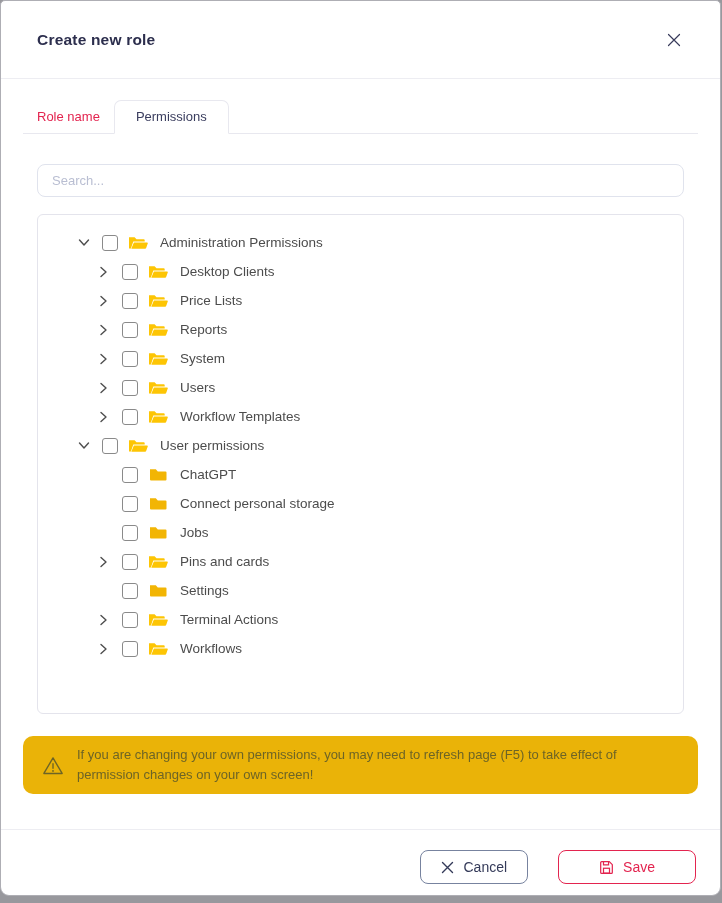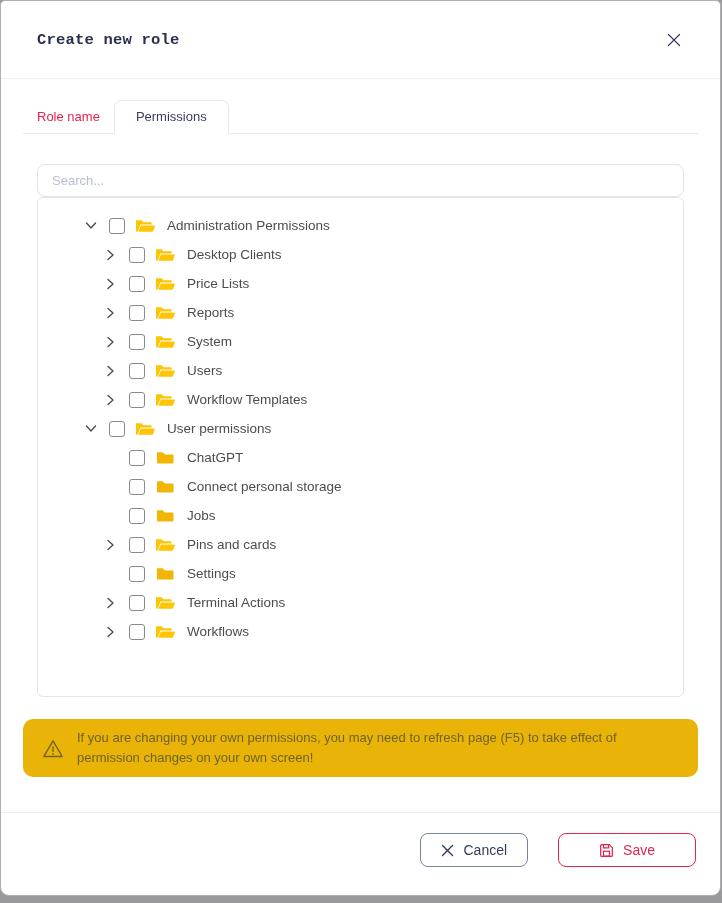--- a/index.html
+++ b/index.html
@@ -11,21 +11,20 @@
     position: absolute; left: 0; top: 0; width: 721px; height: 896px;
     background: #ffffff; border: 1px solid #aeaeb4;
     border-radius: 5px 5px 9px 9px;
   }
 
   
   .modal-header {
     height: 78px; border-bottom: 1px solid #ededf2;
     display: flex; align-items: center; justify-content: space-between;
     padding: 0 33px 0 36px;
-    font-family: Liberation Mono, monospace;
   }
   .dialog-title { font-size: 15.5px; font-weight: 700; color: #2c2e4d; letter-spacing: .2px; }
   .close-btn { background: none; border: none; cursor: pointer; display: flex; padding: 4px; }
 
   
   .tabs { margin: 0 22px; padding-top: 21px; display: flex; align-items: flex-end; border-bottom: 1px solid #e8e8ef; }
   .tab { font-size: 13px; padding: 8px 14px 9px; cursor: pointer; background: none; border: none; font-family: inherit; }
   .tab-rolename { color: #e3244f; }
   .tab-permissions {
     color: #3a3d5e; background: #fff;
@@ -39,23 +38,23 @@
   .search-input {
     width: 100%; height: 33px; margin-top: 30px;
     border: 1px solid #e0e3ed; border-radius: 8px;
     padding: 0 14px; font-size: 13px; color: #45486a; outline: none;
     font-family: inherit;
   }
   .search-input::placeholder { color: #b9bed2; }
 
   
   .tree {
-    height: 500px;
+    margin-top: 17px; height: 500px;
     border: 1px solid #e4e4ec; border-radius: 6px;
-    padding: 13px 7px; overflow: hidden;
+    padding: 13px 0; overflow: hidden;
   }
   .tree-row { display: flex; align-items: center; height: 29px; padding-left: 40px; cursor: default; }
   .tree-indent { flex: none; }
   .tree-chev { width: 24px; flex: none; display: flex; align-items: center; cursor: pointer; }
   .tree-cb {
     width: 16px; height: 16px; flex: none;
     border: 1px solid #8a8a8a; border-radius: 3px; background: #fff; cursor: pointer;
   }
   .tree-folder { margin-left: 10px; width: 20px; flex: none; display: flex; }
   .tree-label { margin-left: 12px; font-size: 13.5px; color: #4c4c4c; white-space: nowrap; }

